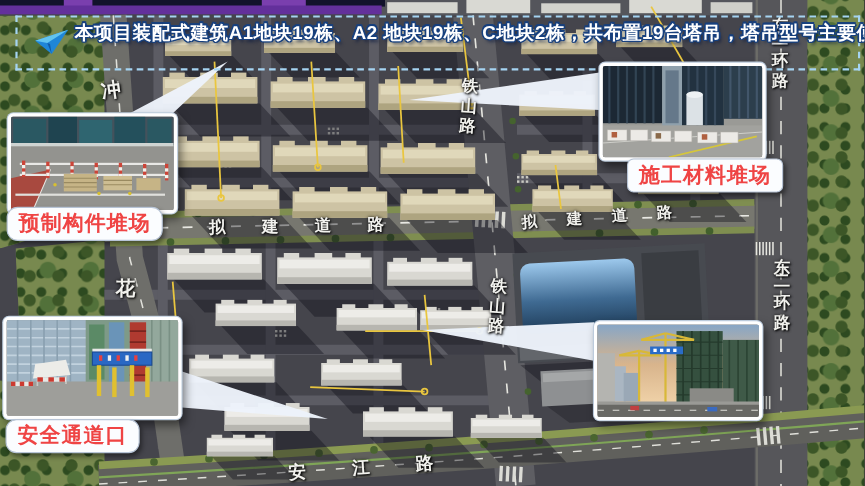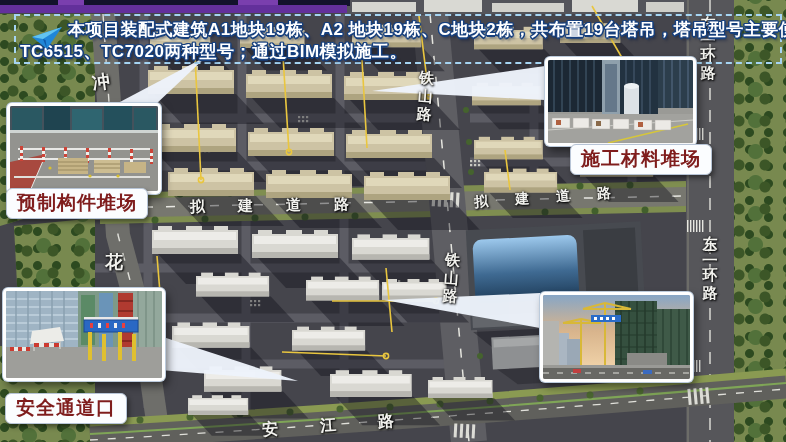--- a/index.html
+++ b/index.html
@@ -41,21 +41,21 @@
   }
   .vert{writing-mode:vertical-rl;text-orientation:upright;}
   .inset{
     position:absolute;border:3px solid #fff;border-radius:5px;overflow:hidden;z-index:9;
     box-shadow:0 0 0 1px #bccbdc,3px 5px 9px rgba(0,0,0,.5);background:#888;
   }
   .inset svg{display:block;}
   .pill{
     position:absolute;z-index:10;background:#fbfdff;border:1px solid #b7c4d6;
     border-radius:6px;padding:1px 10px 2px 10px;font-size:19px;font-weight:bold;
-    color:#7f1d1d;letter-spacing:1px;box-shadow:2px 3px 5px rgba(0,0,0,.45);
+    color:#ef4444;letter-spacing:1px;box-shadow:2px 3px 5px rgba(0,0,0,.45);
     white-space:nowrap;
   }
 </style>
 </head>
 <body>
 
 <div class="stage">
 
   <div class="forest" style="left:0;top:14px;width:122px;height:212px;clip-path:polygon(0 0,82% 0,100% 42%,58% 90%,0 100%);"></div>
   <div class="forest" style="left:14px;top:218px;width:106px;height:132px;clip-path:polygon(0 6%,78% 0,100% 96%,6% 100%);"></div>
@@ -341,21 +341,20 @@
   <span class="roadlabel" style="left:105px;top:250px;font-size:18px;">花</span>
   <span class="roadlabel" style="left:92px;top:70px;font-size:18px;transform:rotate(-8deg);">冲</span>
 
   <div class="banner">
     <svg class="plane" viewBox="0 0 34 28">
       <polygon points="2,13 32,3 17,25" fill="#1f86d8"></polygon>
       <polygon points="2,13 32,3 13,15" fill="#62c4f0"></polygon>
       <polygon points="13,15 17,25 15.5,16" fill="#0f5aa8"></polygon>
     </svg>
     <div class="bline l1">本项目装配式建筑A1地块19栋、A2 地块19栋、C地块2栋，共布置19台塔吊，塔吊型号主要使用</div>
-    <div class="bline l2">TC6515、TC7020两种型号；通过BIM模拟施工。</div>
   </div>
 
   <div class="inset" style="left:7px;top:103px;width:148px;height:85px;">
     <svg width="148" height="85" viewBox="0 0 148 85">
       <rect width="148" height="85" fill="#93938f"></rect>
       <rect width="148" height="26" fill="#44525c"></rect>
       <rect x="2" y="2" width="30" height="24" fill="#2a5862"></rect>
         <rect x="34" y="0" width="26" height="26" fill="#1f4450"></rect>
       <rect x="62" y="3" width="30" height="23" fill="#2f6570"></rect>
         <rect x="94" y="0" width="28" height="26" fill="#24505c"></rect>
@@ -392,21 +391,21 @@
       <path d="M48,56 H78 M48,60 H78 M48,64 H78" stroke="#9a8a60" stroke-width="1"></path>
       <rect x="84" y="54" width="26" height="13" fill="#cdbd92"></rect>
       <path d="M84,58 H110 M84,62 H110" stroke="#9a8a60" stroke-width="1"></path>
       <rect x="114" y="56" width="22" height="11" fill="#c6b486"></rect>
       <rect x="4" y="70" width="136" height="2" fill="#e0e0dc"></rect>
       <circle cx="40" cy="62" r="1.6" fill="#d8c030"></circle>
         <circle cx="80" cy="70" r="1.6" fill="#d8c030"></circle>
         <circle cx="108" cy="70" r="1.6" fill="#d8c030"></circle>
     </svg>
   </div>
-  <div class="pill" style="left:6px;top:188px;">
+  <div class="pill" style="left:6px;top:188px;border-radius:10px;">
     <span>预制构件堆场</span>
   </div>
 
   <div class="inset" style="left:545px;top:57px;width:145px;height:83px;">
     <svg width="145" height="83" viewBox="0 0 145 83">
       <rect width="145" height="83" fill="#9a9a96"></rect>
       <rect x="0" y="0" width="54" height="52" fill="#1c2834"></rect>
       <path d="M6,0 V52 M14,0 V52 M22,0 V52 M30,0 V52 M38,0 V52 M46,0 V52" stroke="#324454" stroke-width="2"></path>
       <rect x="54" y="0" width="18" height="56" fill="#8fa0ac"></rect>
       <rect x="57" y="4" width="12" height="48" fill="#65788a"></rect>
@@ -468,21 +467,21 @@
         <rect x="28" y="52" width="5" height="4" fill="#cc3a30"></rect>
           <rect x="38" y="52" width="5" height="4" fill="#cc3a30"></rect>
           <rect x="48" y="52" width="5" height="4" fill="#cc3a30"></rect>
         <rect x="4" y="56" width="20" height="4" fill="#e8e8e4"></rect>
         <rect x="4" y="56" width="4" height="4" fill="#cc3a30"></rect>
           <rect x="12" y="56" width="4" height="4" fill="#cc3a30"></rect>
           <rect x="20" y="56" width="4" height="4" fill="#cc3a30"></rect>
       </g>
     </svg>
   </div>
-  <div class="pill" style="left:5px;top:393px;">
+  <div class="pill" style="left:5px;top:381px;border-radius:10px;">
     <span>安全通道口</span>
   </div>
 
   <div class="inset" style="left:540px;top:292px;width:147px;height:84px;">
     <svg width="147" height="84" viewBox="0 0 147 84">
       <rect width="147" height="72" fill="url(#sunset)"></rect>
       <rect x="4" y="38" width="22" height="32" fill="#aab6c2"></rect>
         <rect x="24" y="44" width="14" height="26" fill="#9aa8b6"></rect>
       <rect x="0" y="26" width="16" height="46" fill="#b4b4b0"></rect>
       <rect x="72" y="6" width="42" height="66" fill="#35503f"></rect>

